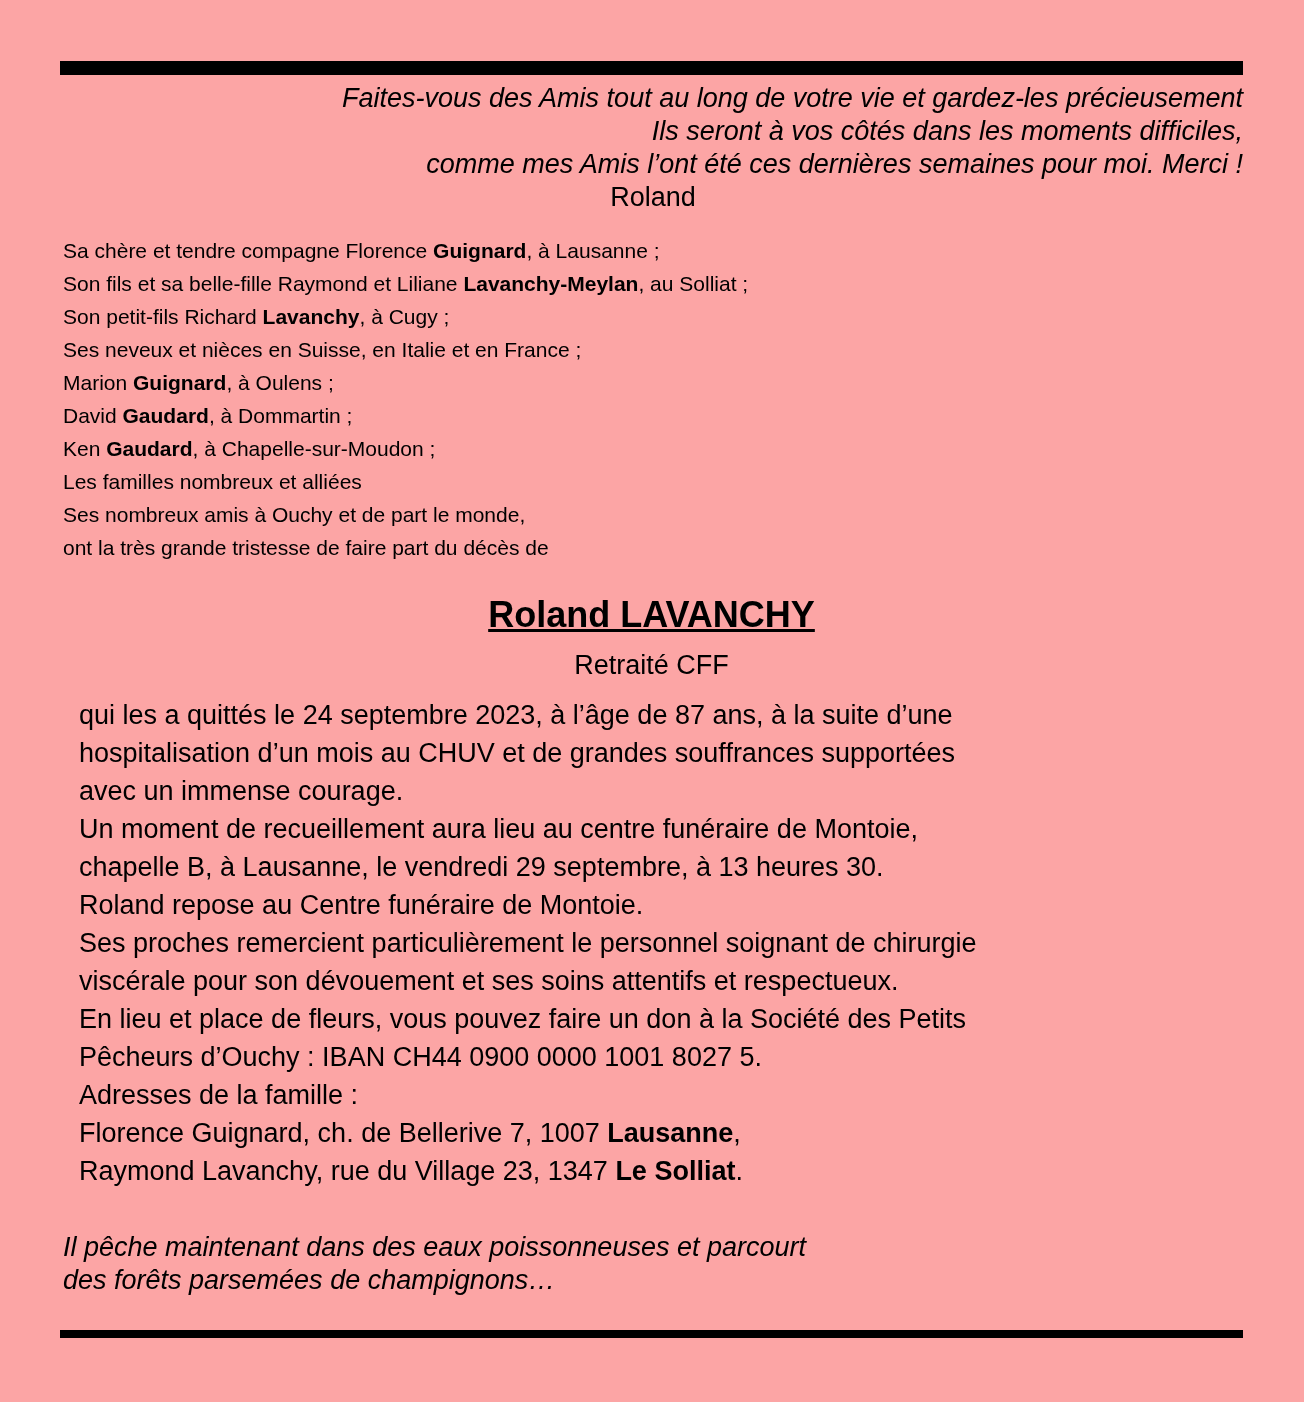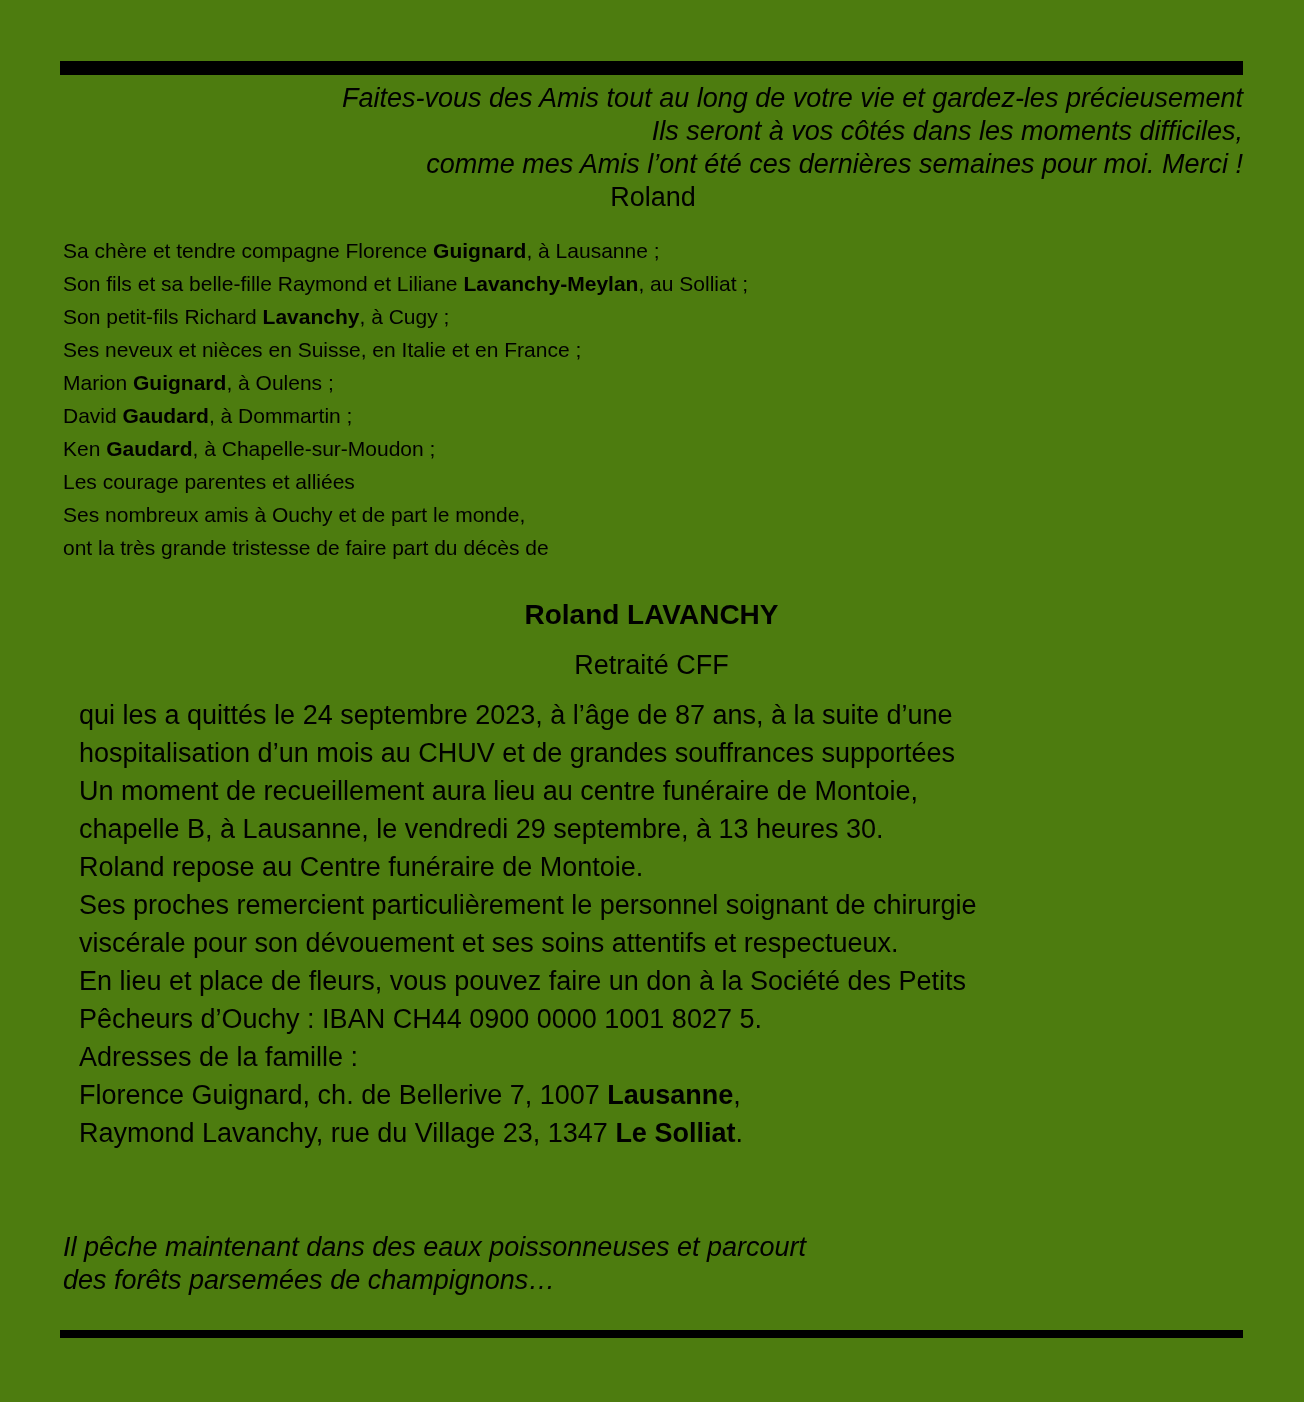--- a/index.html
+++ b/index.html
@@ -4,21 +4,21 @@
 <style>
   html, body {
     margin: 0;
     padding: 0;
     background: #ffffff;
   }
   .page {
     position: relative;
     width: 1304px;
     height: 1402px;
-    background: #4d7c0f;
+    background: #fca5a5;
     color: #000000;
     font-family: "Liberation Sans", sans-serif;
     overflow: hidden;
   }
   .rule {
     position: absolute;
     left: 60px;
     width: 1183px;
     background: #000000;
   }
@@ -52,22 +52,23 @@
 
   .name-block {
     position: absolute;
     left: 60px;
     right: 61px;
     top: 597px;
     text-align: center;
   }
   .deceased-name {
     font-weight: bold;
-    font-size: 28px;
+    font-size: 36px;
     line-height: 36px;
+    text-decoration: underline;
   }
   .deceased-title {
     font-size: 27px;
     line-height: 33px;
     margin-top: 16px;
   }
 
   .body-par {
     position: absolute;
     left: 63px;
@@ -108,33 +109,34 @@
   </div>
 
   <div class="family">
       <div class="line"><span>Sa chère et tendre compagne Florence </span><span class="b">Guignard</span><span>, à Lausanne ;</span></div>
       <div class="line"><span>Son fils et sa belle-fille Raymond et Liliane </span><span class="b">Lavanchy-Meylan</span><span>, au Solliat ;</span></div>
       <div class="line"><span>Son petit-fils Richard </span><span class="b">Lavanchy</span><span>, à Cugy ;</span></div>
       <div class="line"><span>Ses neveux et nièces en Suisse, en Italie et en France ;</span></div>
       <div class="line"><span>Marion </span><span class="b">Guignard</span><span>, à Oulens ;</span></div>
       <div class="line"><span>David </span><span class="b">Gaudard</span><span>, à Dommartin ;</span></div>
       <div class="line"><span>Ken </span><span class="b">Gaudard</span><span>, à Chapelle-sur-Moudon ;</span></div>
-      <div class="line"><span>Les courage parentes et alliées</span></div>
+      <div class="line"><span>Les familles nombreux et alliées</span></div>
       <div class="line"><span>Ses nombreux amis à Ouchy et de part le monde,</span></div>
       <div class="line"><span>ont la très grande tristesse de faire part du décès de</span></div>
     </div>
 
   <div class="name-block">
     <div class="deceased-name">Roland LAVANCHY</div>
     <div class="deceased-title">Retraité CFF</div>
   </div>
 
   <div class="body-par">
       <div class="line"><span>qui les a quittés le 24 septembre 2023, à l’âge de 87 ans, à la suite d’une</span></div>
       <div class="line"><span>hospitalisation d’un mois au CHUV et de grandes souffrances supportées</span></div>
+      <div class="line"><span>avec un immense courage.</span></div>
       <div class="line"><span>Un moment de recueillement aura lieu au centre funéraire de Montoie,</span></div>
       <div class="line"><span>chapelle B, à Lausanne, le vendredi 29 septembre, à 13 heures 30.</span></div>
       <div class="line"><span>Roland repose au Centre funéraire de Montoie.</span></div>
       <div class="line"><span>Ses proches remercient particulièrement le personnel soignant de chirurgie</span></div>
       <div class="line"><span>viscérale pour son dévouement et ses soins attentifs et respectueux.</span></div>
       <div class="line"><span>En lieu et place de fleurs, vous pouvez faire un don à la Société des Petits</span></div>
       <div class="line"><span>Pêcheurs d’Ouchy : IBAN CH44 0900 0000 1001 8027 5.</span></div>
       <div class="line"><span>Adresses de la famille :</span></div>
       <div class="line"><span>Florence Guignard, ch. de Bellerive 7, 1007 </span><span class="b">Lausanne</span><span>,</span></div>
       <div class="line"><span>Raymond Lavanchy, rue du Village 23, 1347 </span><span class="b">Le Solliat</span><span>.</span></div>

